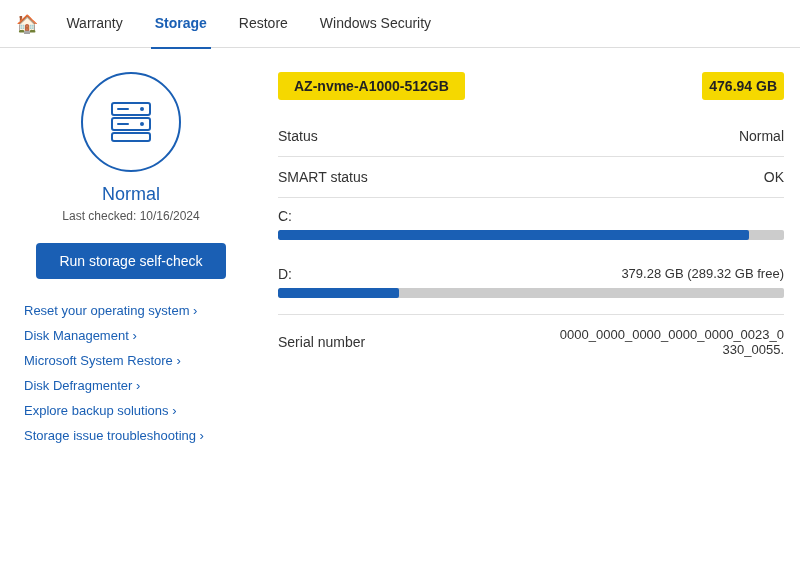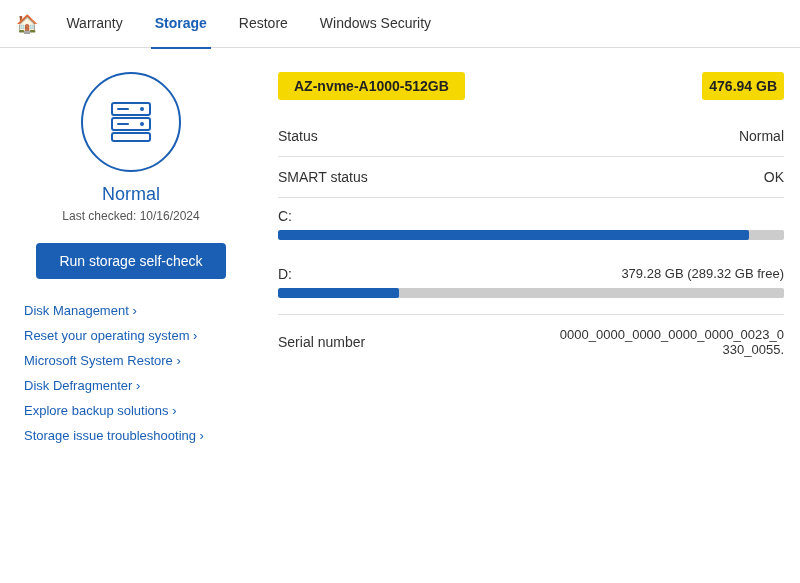--- a/index.html
+++ b/index.html
@@ -220,22 +220,22 @@
         <circle cx="38" cy="14" r="2" fill="#1a5fb4"></circle>
         <circle cx="38" cy="29" r="2" fill="#1a5fb4"></circle>
         <line x1="14" y1="14" x2="24" y2="14" stroke="#1a5fb4" stroke-width="2" stroke-linecap="round"></line>
         <line x1="14" y1="29" x2="24" y2="29" stroke="#1a5fb4" stroke-width="2" stroke-linecap="round"></line>
       </svg>
     </div>
     <div class="status-label">Normal</div>
     <div class="last-checked">Last checked: 10/16/2024</div>
     <button class="self-check-btn">Run storage self-check</button>
     <div class="links-section">
+      <a class="link-item">Reset your operating system ›</a>
       <a class="link-item">Disk Management ›</a>
-      <a class="link-item">Reset your operating system ›</a>
       <a class="link-item">Microsoft System Restore ›</a>
       <a class="link-item">Disk Defragmenter ›</a>
       <a class="link-item">Explore backup solutions ›</a>
       <a class="link-item">Storage issue troubleshooting ›</a>
     </div>
   </div>
 
   <div class="right-panel">
 
     <div class="drive-header">

